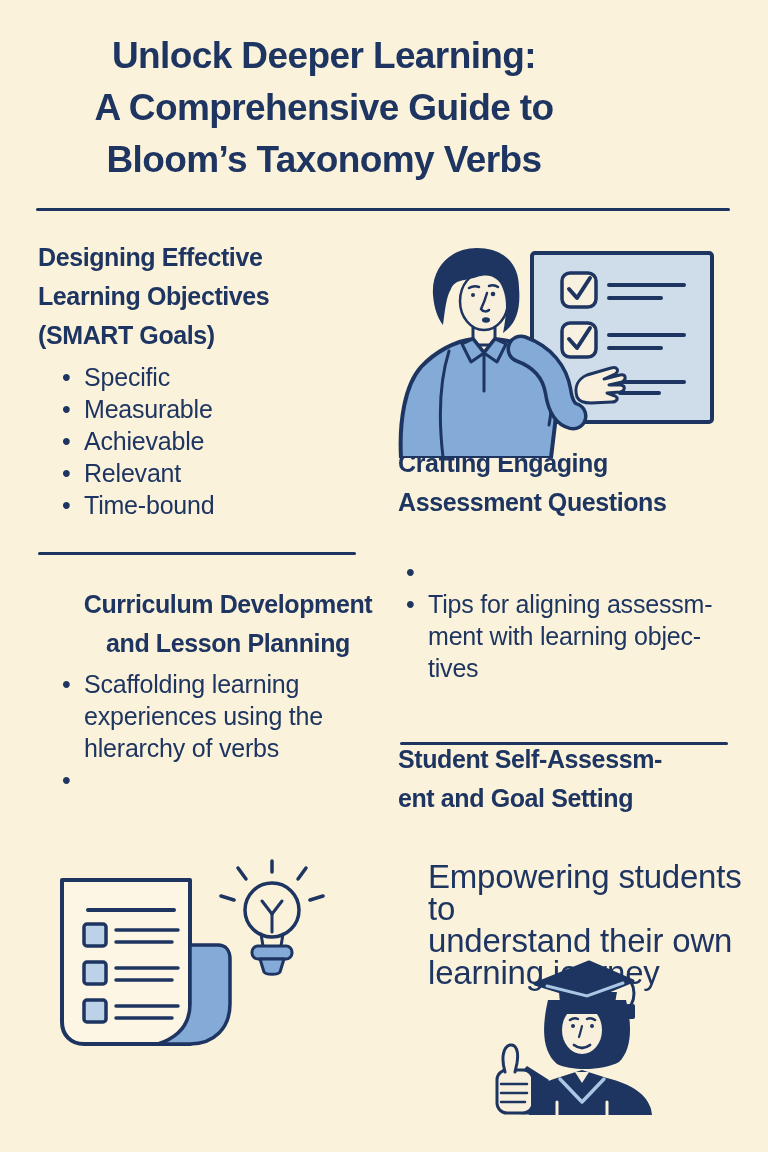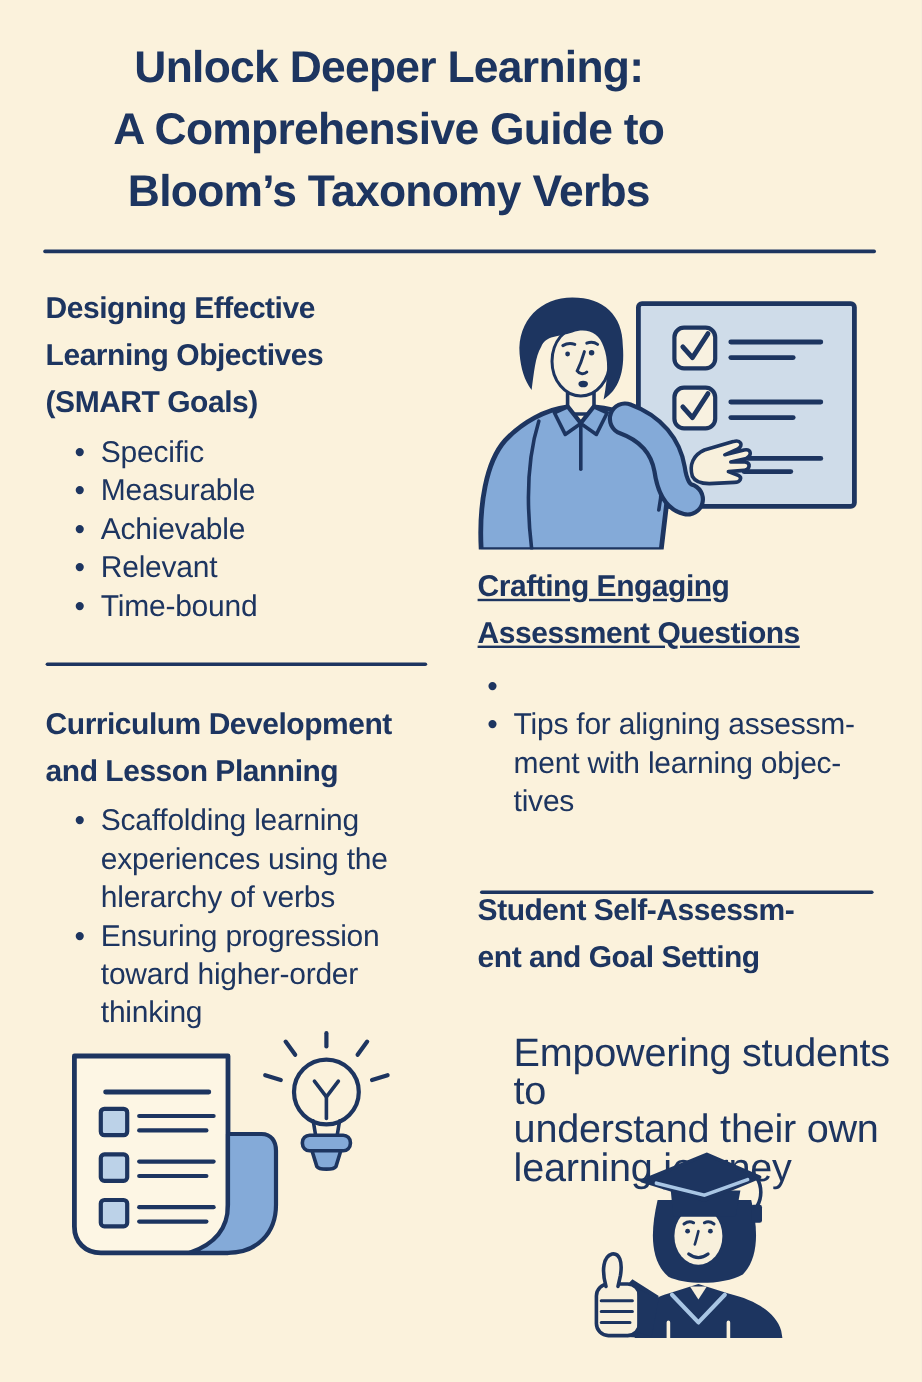--- a/index.html
+++ b/index.html
@@ -25,22 +25,22 @@
   }
   .divider{position:absolute;height:3px;background:var(--navy);border-radius:2px;}
   #divider-top{left:36px;top:208px;width:694px;}
   #divider-left{left:38px;top:552px;width:318px;}
   #divider-right{left:400px;top:742px;width:328px;}
   .heading{
     position:absolute;font-size:25px;line-height:39px;font-weight:bold;
     letter-spacing:-0.4px;white-space:pre-line;
   }
   #objectives-heading{left:38px;top:238px;width:360px;}
-  #curriculum-heading{left:38px;top:585px;width:380px;}
-  #assessment-heading{left:398px;top:470px;width:350px;text-decoration:underline;}
+  #curriculum-heading{left:38px;top:585px;width:380px;text-align:center;}
+  #assessment-heading{left:398px;top:444px;width:350px;}
   #student-heading{left:398px;top:740px;width:350px;}
   .bullet-list{position:absolute;display:flex;flex-direction:column;}
   #objectives-list{left:62px;top:361px;width:300px;}
   #curriculum-list{left:62px;top:668px;width:320px;}
   #assessment-list{left:406px;top:556px;width:340px;}
   .bullet-item{display:flex;align-items:flex-start;font-size:25px;line-height:32px;}
   .dot{width:22px;flex:none;}
   .bullet-text{white-space:pre-line;letter-spacing:-0.2px;}
   .body-text{
     position:absolute;left:428px;top:861px;width:320px;
@@ -94,23 +94,20 @@
 and Lesson Planning</div>
   <div class="bullet-list" id="curriculum-list">
     <div class="bullet-item">
       <span class="dot">•</span>
       <span class="bullet-text">Scaffolding learning
 experiences using the
 hlerarchy of verbs</span>
     </div>
     <div class="bullet-item">
       <span class="dot">•</span>
-      <span class="bullet-text">Ensuring progression
-toward higher-order
-thinking</span>
     </div>
   </div>
 
   <div class="heading" id="assessment-heading">Crafting Engaging
 Assessment Questions</div>
   <div class="bullet-list" id="assessment-list">
     <div class="bullet-item">
       <span class="dot">•</span>
     </div>
     <div class="bullet-item">

